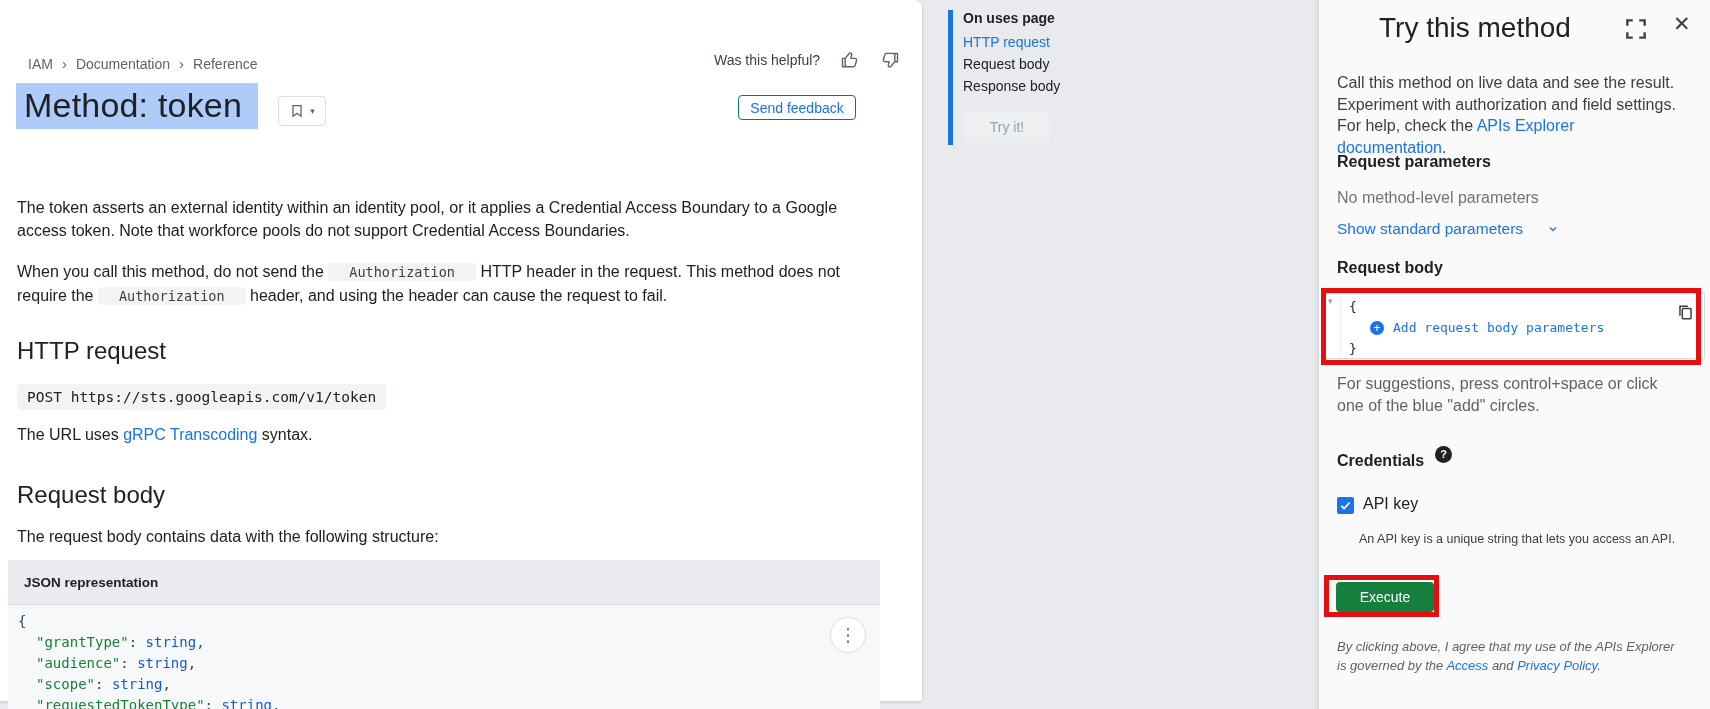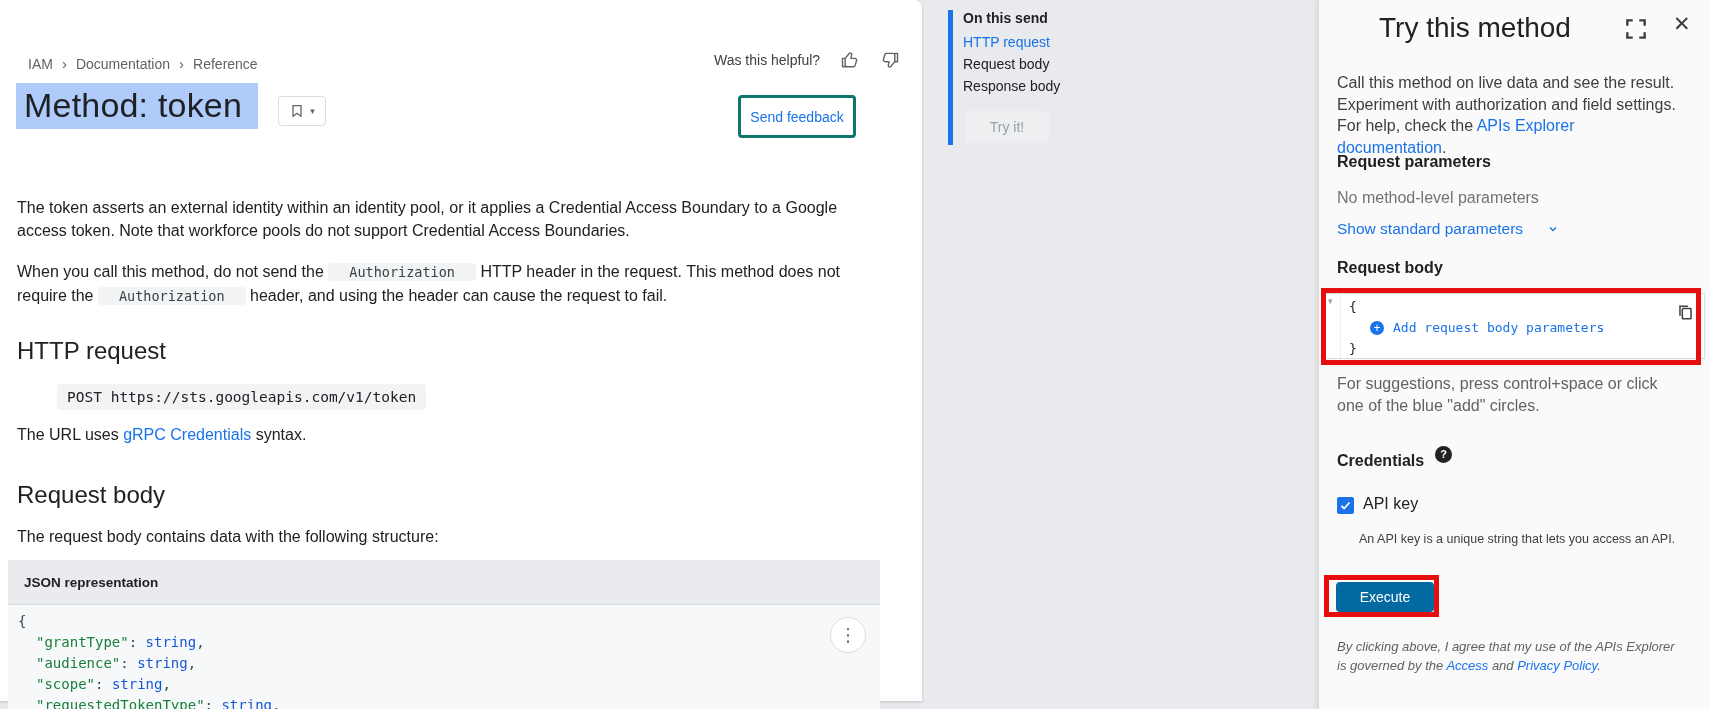--- a/index.html
+++ b/index.html
@@ -15,33 +15,33 @@
   .breadcrumb a { color:#5f6368; text-decoration:none; cursor:pointer; }
   .helpful { left:714px; top:50px; display:flex; align-items:center; gap:20px; font-size:14px; color:#3c4043;text-align:right; }
   .thumb { width:20px; height:20px; cursor:pointer; }
   .thumb.down { transform:rotate(180deg); }
 
   .page-title { left:16px; top:86px; font-size:34px; font-weight:500; letter-spacing:.2px; }
   .page-title .hl { background:#aecbfa; padding:3px 16px 5px 8px; }
   .bookmark-btn { left:278px; top:96px; width:48px; height:30px; border:1px solid #dadce0; border-radius:4px;
                   background:#fff; display:flex; align-items:center; justify-content:center; gap:5px; cursor:pointer; }
   .bookmark-btn .caret { font-size:9px; color:#5f6368; }
-  .send-feedback { left:738px; top:95px; width:118px; height:43px; border:3px solid #0f766e; border-radius:4px;
+  .send-feedback { left:738px; top:95px; width:118px; height:25px; border:1px solid #0f766e; border-radius:4px;
                    background:#fff; color:#1a73e8; font-size:14px; font-weight:500; display:flex;
                    align-items:center; justify-content:center; cursor:pointer; }
 
   .para { left:17px; width:848px; font-size:16px; line-height:22.5px; color:#202124; }
   .p1 { top:158px; } .p2 { top:197px; } .p3 { top:260px; line-height:23px; }
   .chip { font-family:"DejaVu Sans Mono","Liberation Mono",monospace; font-size:13.5px; background:#f1f3f4;
           color:#3c4043; padding:1px 21px; border-radius:4px; }
   h2.sect { position:absolute; left:17px; font-size:24px; font-weight:400; color:#202124; }
   .h-http { top:337px; } .h-reqbody { top:481px; }
   .post-chip { left:17px; top:384px; display:inline-block; background:#f1f3f4;
                font-family:"DejaVu Sans Mono","Liberation Mono",monospace; font-size:14.5px; color:#202124;
-               padding:5px 10px; border-radius:4px;margin-left:40px; }
+               padding:5px 10px; border-radius:4px; }
   .grpc { left:17px; top:426px; font-size:16px; }
   .intro { top:526px; }
   a.blue { color:#1a73e8; text-decoration:none; cursor:pointer; }
 
   .json-block { left:8px; top:560px; width:872px; height:149px; overflow:hidden; }
   .json-head { height:45px; background:#e9ebee; border-bottom:1px solid #d7dade; font-size:13.5px; font-weight:700;
                color:#202124; line-height:45px; padding-left:16px; }
   .json-body { background:#f7f8fa; height:104px; padding:6px 0 0 10px;
                font-family:"DejaVu Sans Mono","Liberation Mono",monospace; font-size:14px; line-height:21px; }
   .json-body .ind { padding-left:18px; }
@@ -86,21 +86,21 @@
   .red-editor { left:2px; top:288px; width:380px; height:77px; }
   .red-exec { left:5px; top:575px; width:115px; height:42px; }
 
   .hint { left:18px; top:373px; width:350px; font-size:16px; line-height:22px; color:#5f6368; }
   .help-icon { left:116px; top:446px; width:17px; height:17px; border-radius:50%; background:#202124; color:#fff;
                font-size:11px; font-weight:700; text-align:center; line-height:17px; cursor:pointer; }
   .checkbox { left:18px; top:497px; width:17px; height:17px; background:#1a73e8; border-radius:2px; cursor:pointer;
               display:flex; align-items:center; justify-content:center; }
   .apikey-label { left:44px; top:495px; font-size:16px; color:#202124; }
   .apikey-desc { left:40px; top:532px; width:336px; font-size:12.5px; color:#3c4043; }
-  .exec-btn { left:17px; top:582px; width:98px; height:30px; background:#0369a1; border:none; border-radius:4px;
+  .exec-btn { left:17px; top:582px; width:98px; height:30px; background:#15803d; border:none; border-radius:4px;
               color:#fff; font-size:14px; font-weight:500; display:flex; align-items:center; justify-content:center;
               cursor:pointer; font-family:"Liberation Sans",sans-serif; }
   .legal { left:18px; top:638px; width:338px; font-size:13px; font-style:italic; color:#5f6368; line-height:18.5px; }
   .legal a { font-style:italic; }
 </style>
 </head>
 <body>
 
 <div id="root">
 
@@ -133,42 +133,42 @@
       <span class="caret">▾</span>
     </div>
 
     <div class="abs send-feedback">Send feedback</div>
 
     <p class="abs para p2">The token asserts an external identity within an identity pool, or it applies a Credential Access Boundary to a Google access token. Note that workforce pools do not support Credential Access Boundaries.</p>
     <p class="abs para p3"><span>When you call this method, do not send the </span><span class="chip">Authorization</span><span> HTTP header in the request. This method does not require the </span><span class="chip">Authorization</span><span> header, and using the header can cause the request to fail.</span></p>
 
     <h2 class="sect h-http">HTTP request</h2>
     <div class="abs post-chip">POST https://sts.googleapis.com/v1/token</div>
-    <p class="abs grpc"><span>The URL uses </span><a class="blue">gRPC Credentials</a><span> syntax.</span></p>
+    <p class="abs grpc"><span>The URL uses </span><a class="blue">gRPC Transcoding</a><span> syntax.</span></p>
 
     <h2 class="sect h-reqbody">Request body</h2>
     <p class="abs para intro">The request body contains data with the following structure:</p>
 
     <div class="abs json-block">
       <div class="json-head">JSON representation</div>
       <div class="json-body">
         <div class="jp">{</div>
         <div class="ind"><span class="jk">"grantType"</span><span class="jp">: </span><span class="jv">string</span><span class="jp">,</span></div>
         <div class="ind"><span class="jk">"audience"</span><span class="jp">: </span><span class="jv">string</span><span class="jp">,</span></div>
         <div class="ind"><span class="jk">"scope"</span><span class="jp">: </span><span class="jv">string</span><span class="jp">,</span></div>
         <div class="ind"><span class="jk">"requestedTokenType"</span><span class="jp">: </span><span class="jv">string</span><span class="jp">,</span></div>
       </div>
     </div>
     <div class="abs kebab-btn">
         <span>⋮</span>
       </div>
   </div>
 
   <div class="abs bluebar"></div>
-  <div class="abs otp-title">On this send</div>
+  <div class="abs otp-title">On uses page</div>
   <a class="abs otp-link active l1">HTTP request</a>
   <a class="abs otp-link l2">Request body</a>
   <a class="abs otp-link l3">Response body</a>
   <div class="abs tryit-btn">Try it!</div>
 
   <div class="abs panel">
     <div class="abs pt-title">Try this method</div>
     <svg class="abs fs-btn" viewBox="0 0 24 24" fill="none" stroke="#3c4043" stroke-width="2.2">
         <path d="M4 9V4h5M15 4h5v5M20 15v5h-5M9 20H4v-5"></path>
       </svg>

